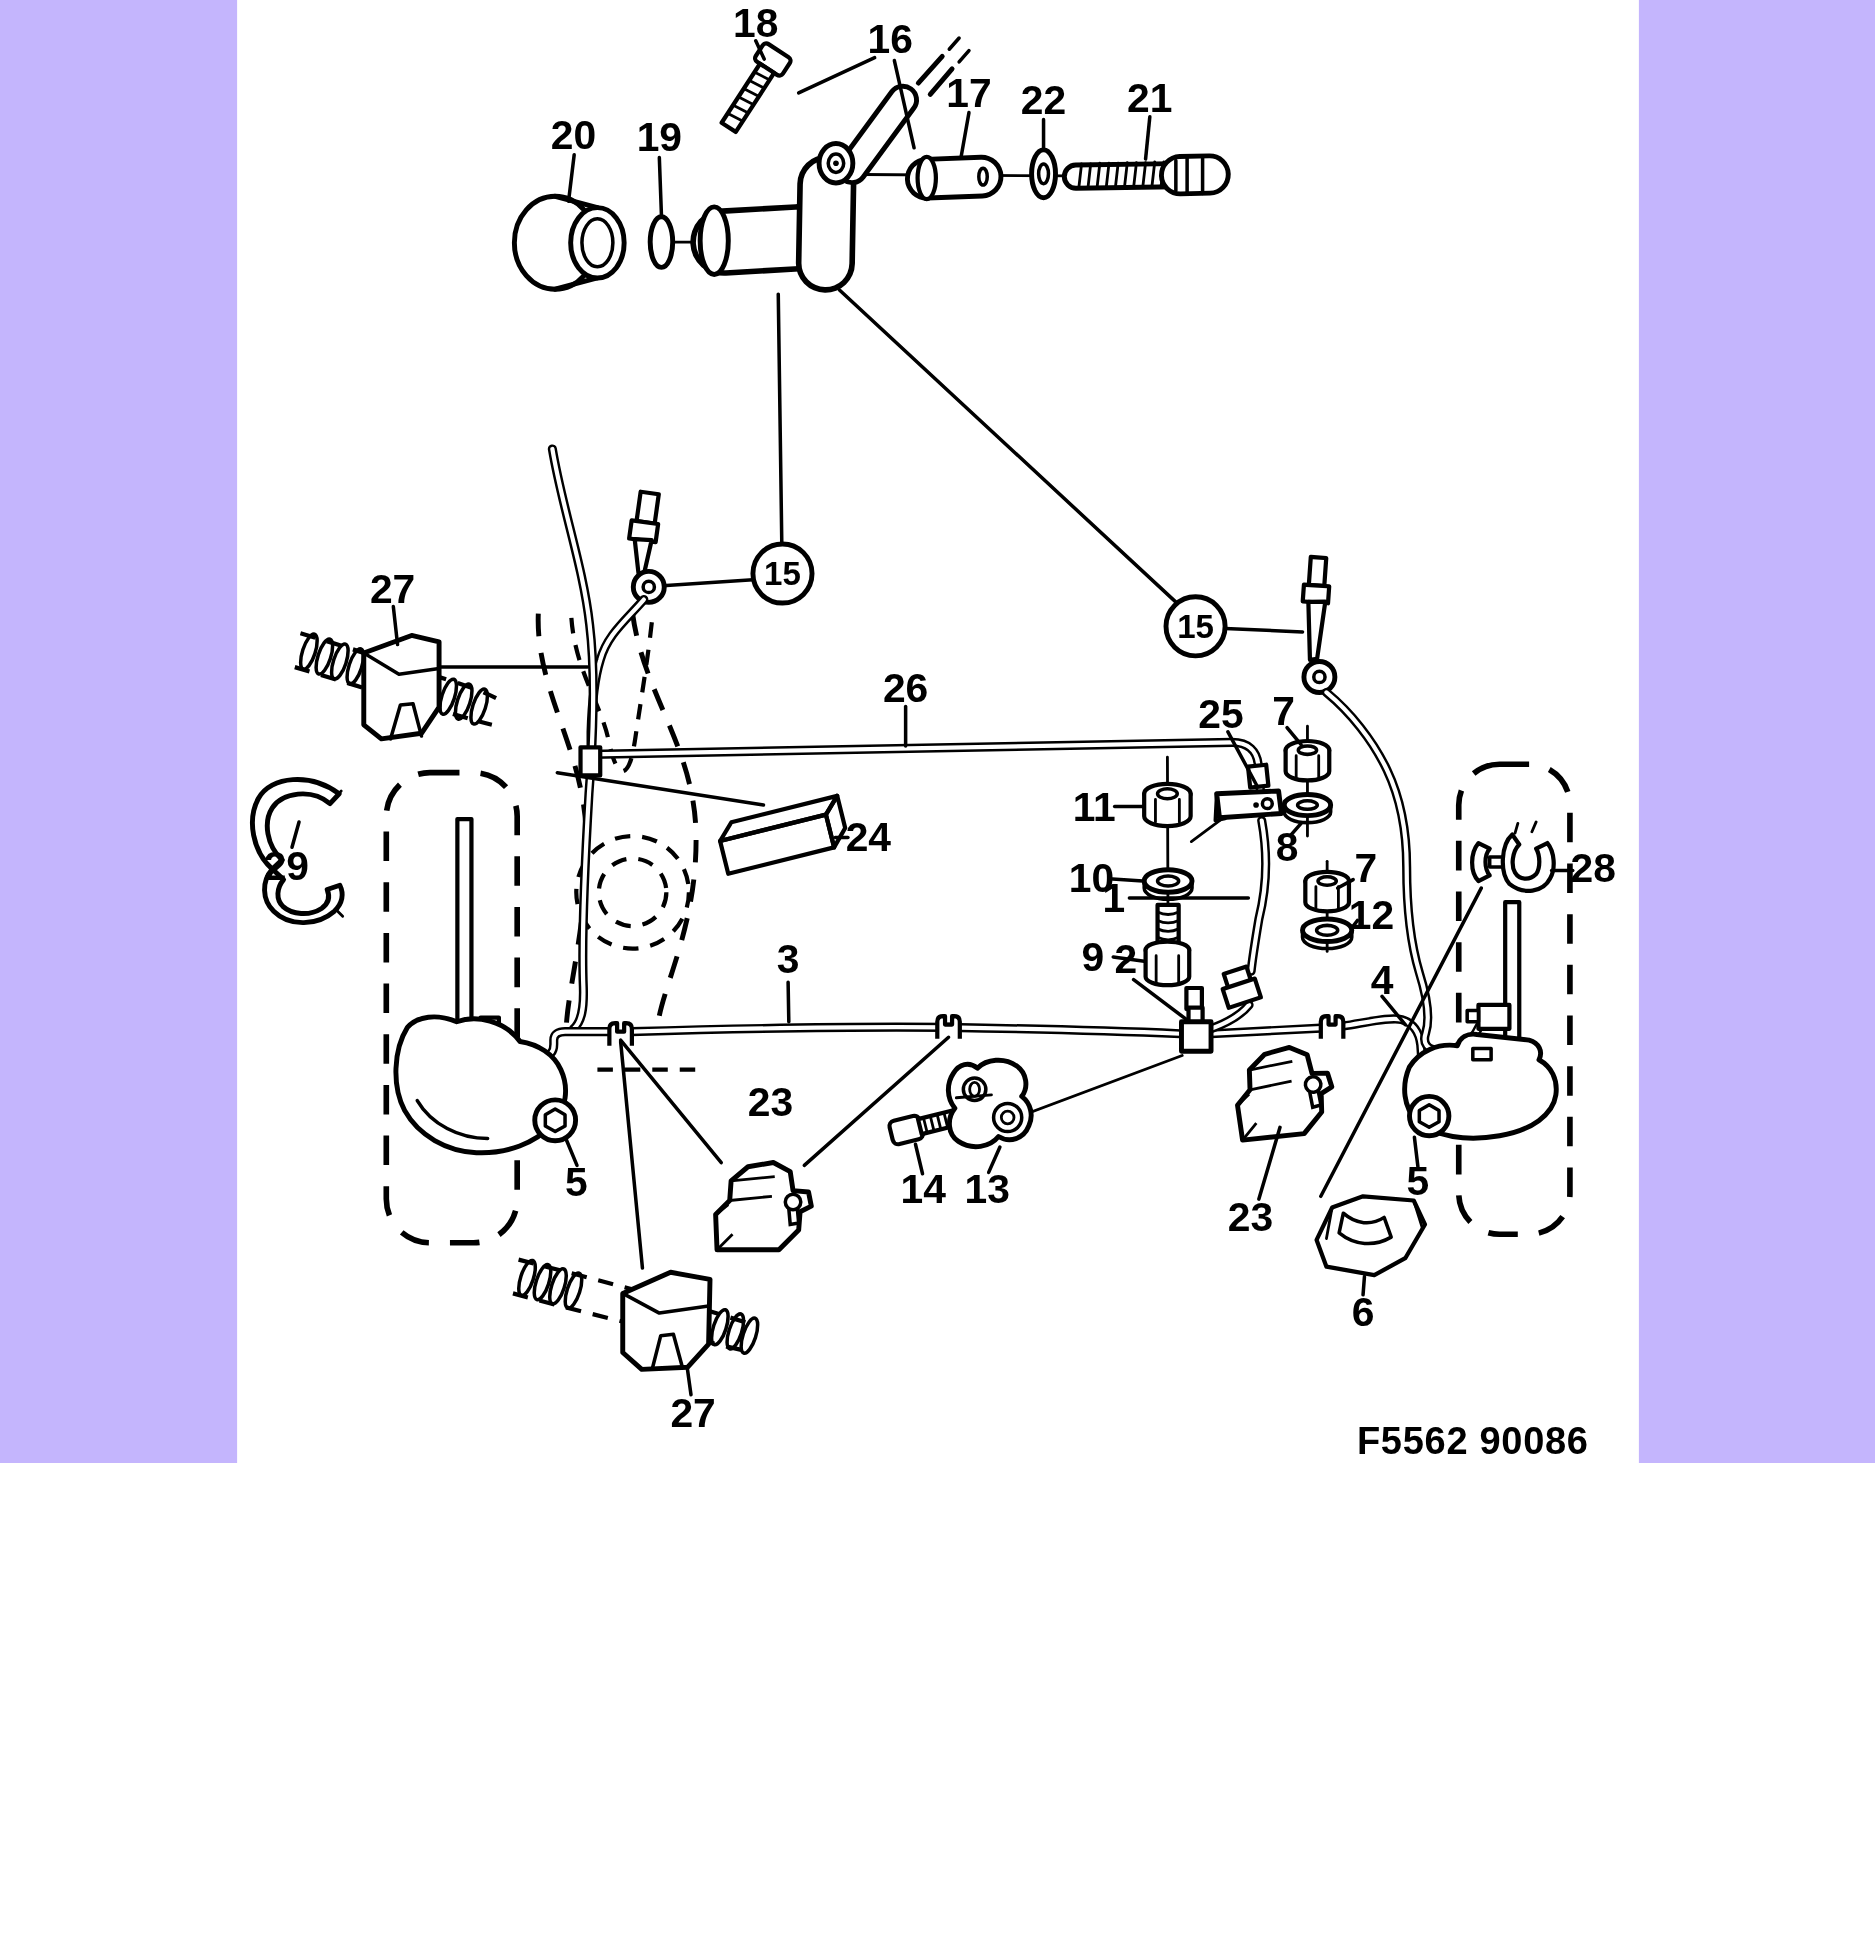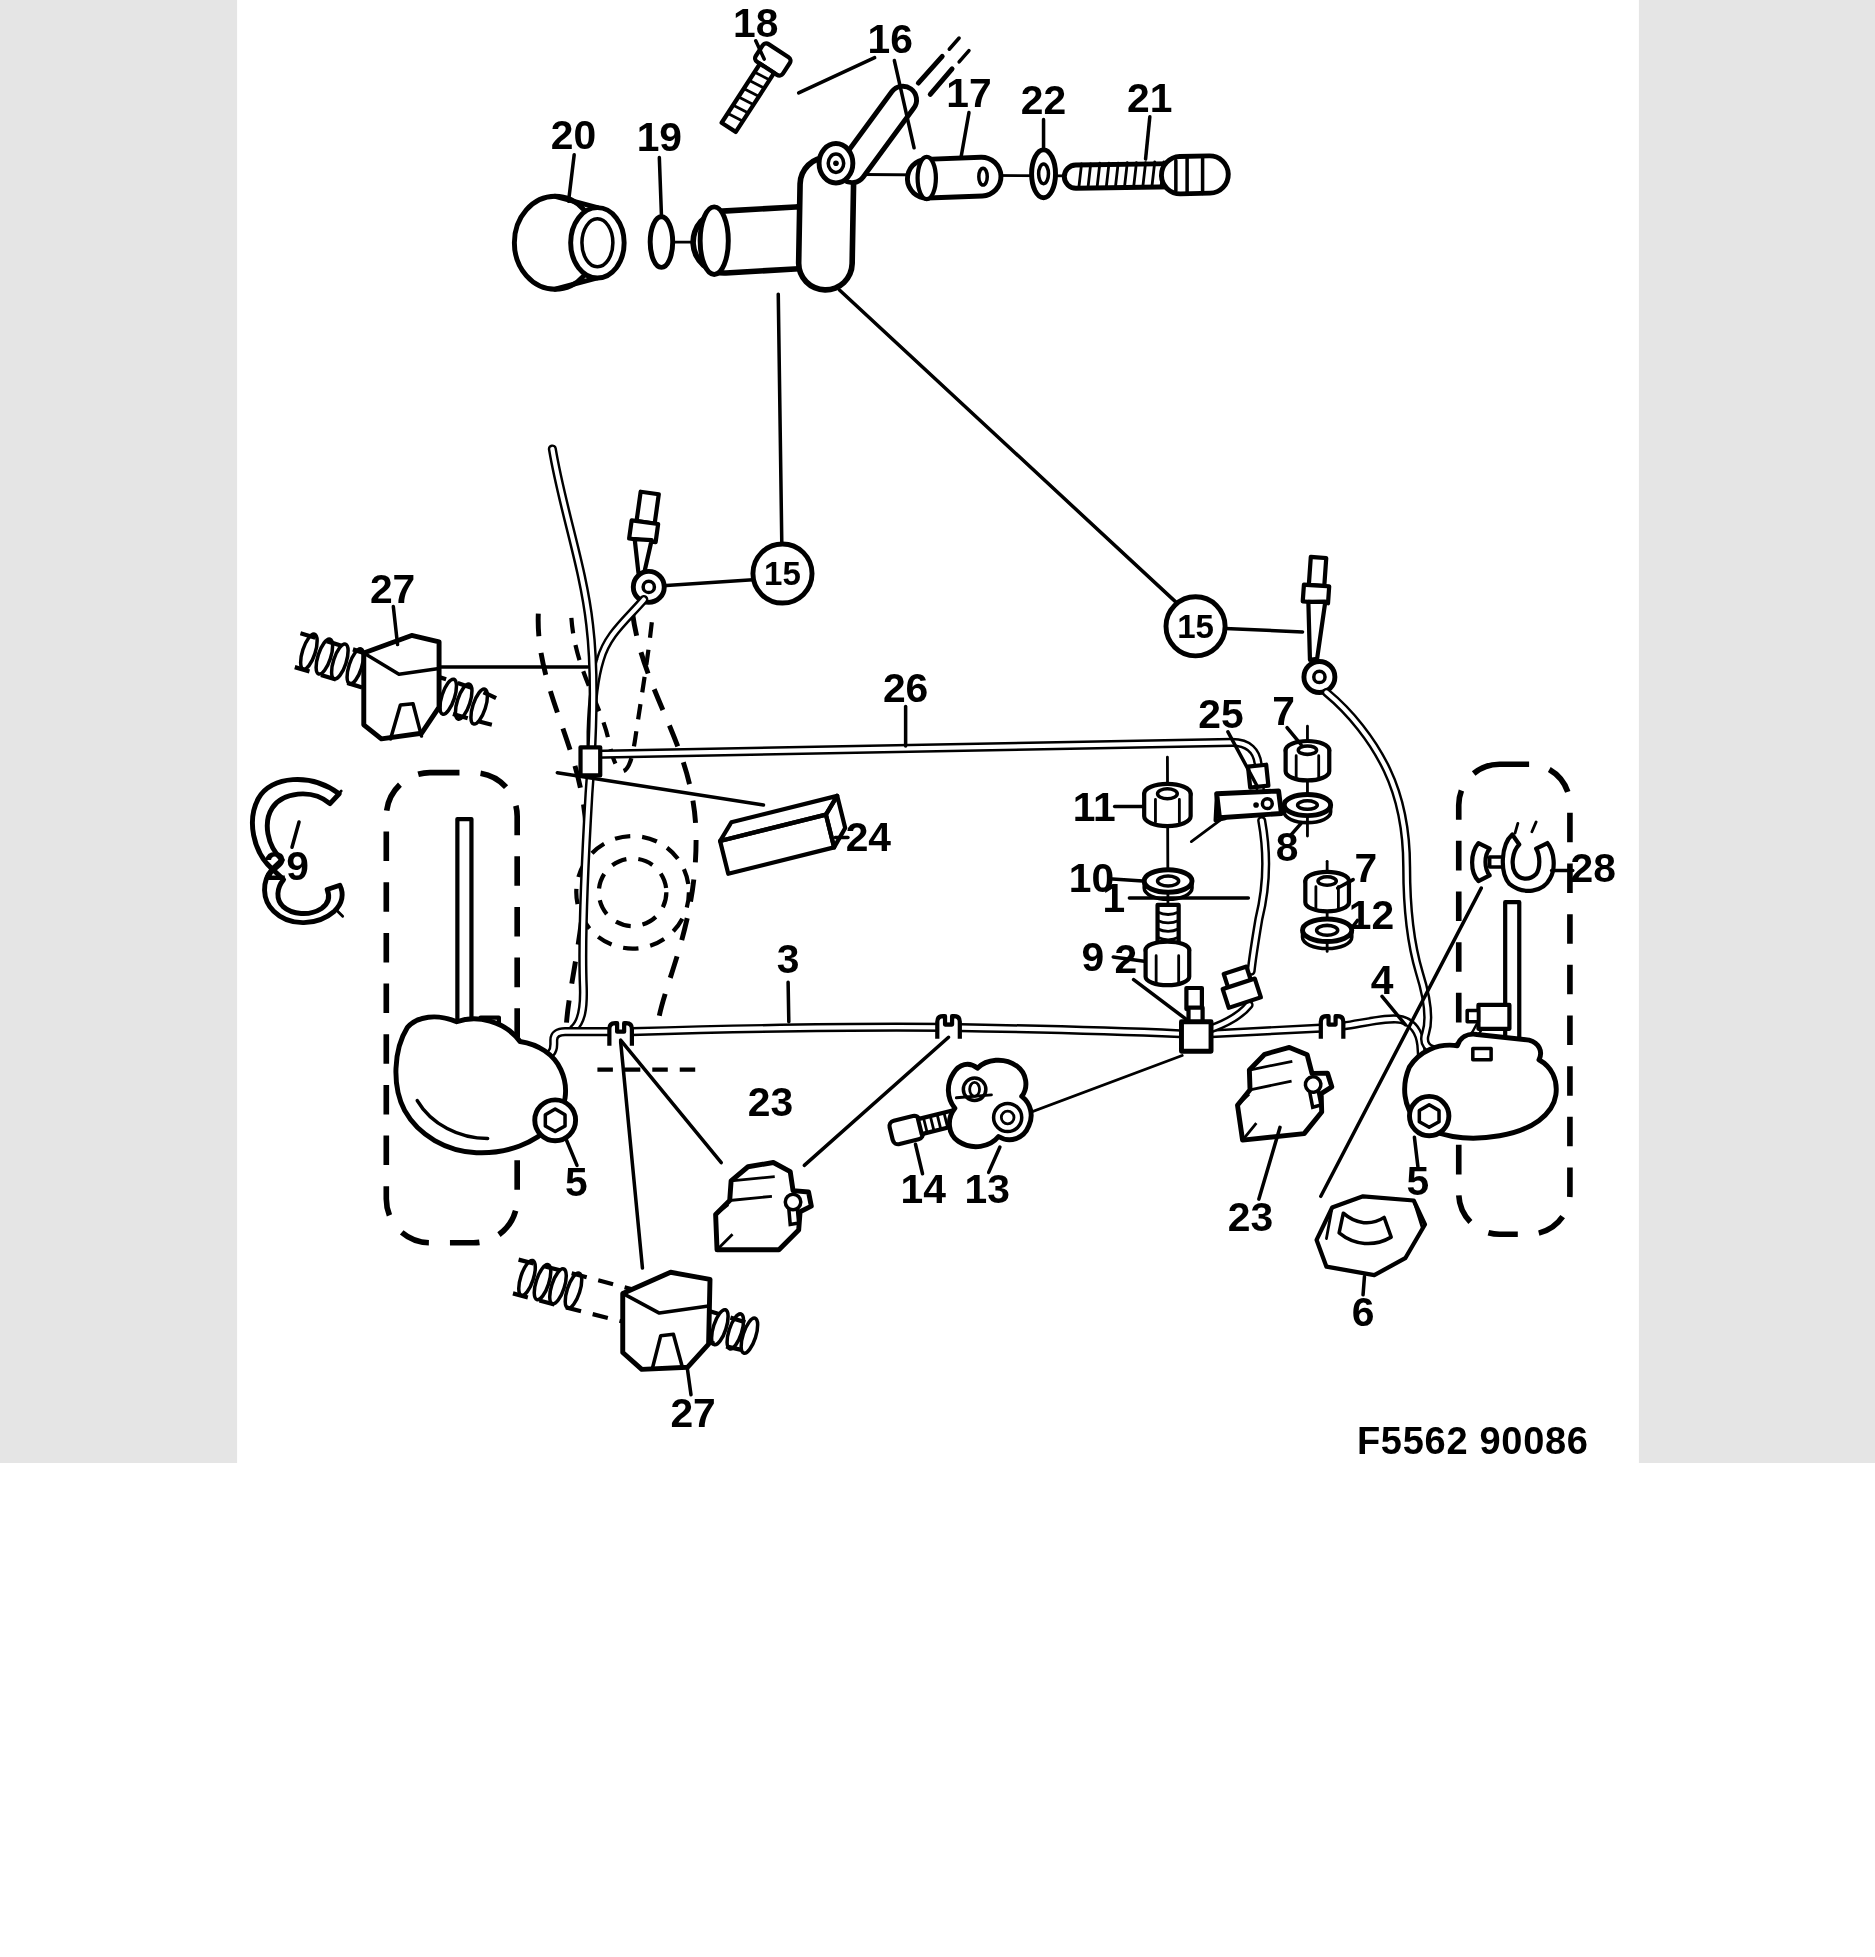--- a/index.html
+++ b/index.html
@@ -1,16 +1,16 @@
 <!DOCTYPE html>
 <html style="font-size:15px"><head>
 <meta charset="utf-8">
 <style>
   html,body{margin:0;padding:0;background:#fff;}
-  .stage{position:relative;width:1876px;height:1463px;background:#e5e5e5;overflow:hidden;}
+  .stage{position:relative;width:1876px;height:1463px;background:#c4b5fd;overflow:hidden;}
   svg{display:block;width:100%;height:100%;}
   
   .ln   {stroke:#000;stroke-width:7;fill:none;stroke-linecap:round;stroke-linejoin:round;}
   .ln5  {stroke:#000;stroke-width:5;fill:none;stroke-linecap:round;stroke-linejoin:round;}
   .ln4  {stroke:#000;stroke-width:4;fill:none;stroke-linecap:round;}
   .ln6  {stroke:#000;stroke-width:6;fill:none;stroke-linecap:round;stroke-linejoin:round;}
   .wfill{fill:#fff;}
   .po   {stroke:#000;stroke-width:13;fill:none;stroke-linecap:round;stroke-linejoin:round;}
   .pi   {stroke:#fff;stroke-width:6;fill:none;stroke-linecap:round;stroke-linejoin:round;}
   .dash {stroke:#000;stroke-width:8;fill:none;stroke-dasharray:42 30;stroke-linecap:butt;}

